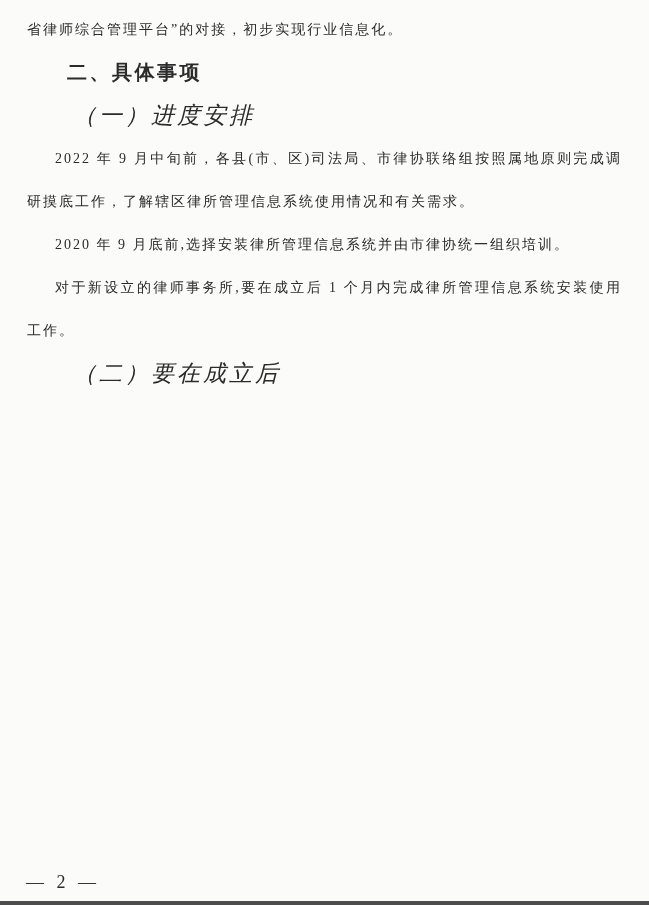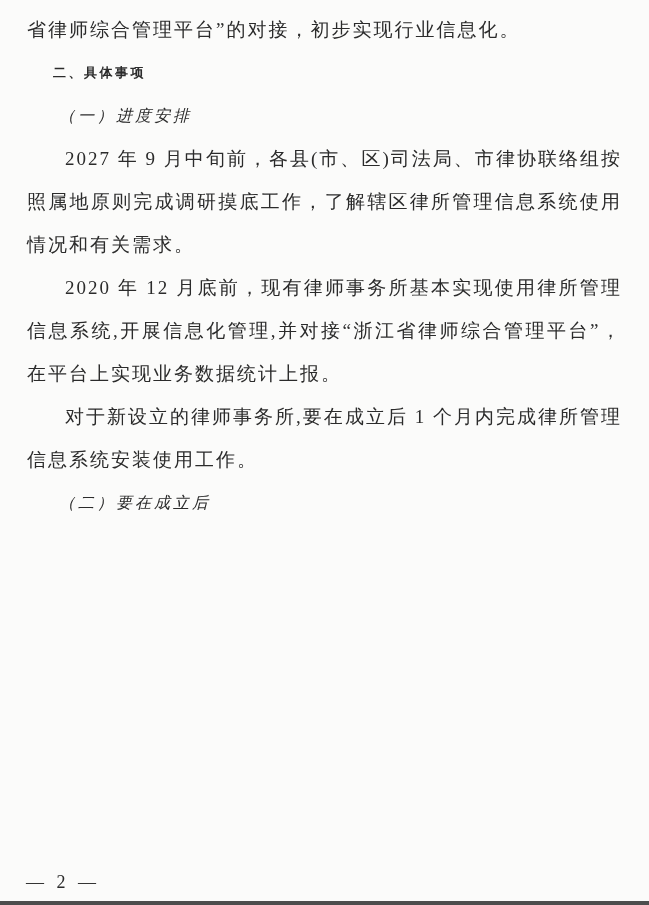--- a/index.html
+++ b/index.html
@@ -14,40 +14,40 @@
     background: #fbfbfa;
     overflow: hidden;
     font-family: "Liberation Serif", "DejaVu Serif", serif;
     color: #2b2b2b;
   }
   .content {
     padding: 8px 27px 0 27px;
   }
   .content p, .content h2, .content h3 {
     margin: 0;
-    font-size: 19px;
+    font-size: 14px;
     line-height: 43px;
     letter-spacing: 2px;
     font-weight: normal;
   }
   p.continuation {
     text-indent: 0;
     text-align: justify;
   }
   h2.section-heading {
     text-indent: 2em;
     font-weight: bold;
-    font-size: 13px;
+    font-size: 20px;
     font-family: "Liberation Sans", "DejaVu Sans", sans-serif;
     letter-spacing: 2.5px;
   }
   h3.sub-heading {
     text-indent: 2em;
     font-style: italic; 
-    font-size: 16px;
+    font-size: 23px;
     letter-spacing: 3px;
   }
   p.body-para {
     text-indent: 2em;
     text-align: justify;
     text-justify: inter-ideograph;
   }
   .page-number {
     position: absolute;
     left: 26px;
@@ -69,24 +69,24 @@
 
 <div class="page" style="background: rgb(251, 251, 250); color: rgb(43, 43, 43);">
   <div class="content">
 
     <p class="continuation">省律师综合管理平台”的对接，初步实现行业信息化。</p>
 
     <h2 class="section-heading">二、具体事项</h2>
 
     <h3 class="sub-heading">（一）进度安排</h3>
 
-    <p class="body-para">2027 年 9 月中旬前，各县(市、区)司法局、市律协联络组按照属地原则完成调研摸底工作，了解辖区律所管理信息系统使用情况和有关需求。</p>
+    <p class="body-para">2022 年 9 月中旬前，各县(市、区)司法局、市律协联络组按照属地原则完成调研摸底工作，了解辖区律所管理信息系统使用情况和有关需求。</p>
 
+    <p class="body-para">2020 年 9 月底前,选择安装律所管理信息系统并由市律协统一组织培训。</p>
 
-    <p class="body-para">2020 年 12 月底前，现有律师事务所基本实现使用律所管理信息系统,开展信息化管理,并对接“浙江省律师综合管理平台”，在平台上实现业务数据统计上报。</p>
 
     <p class="body-para">对于新设立的律师事务所,要在成立后 1 个月内完成律所管理信息系统安装使用工作。</p>
 
     <h3 class="sub-heading">（二）要在成立后</h3>
 
 
   </div>
 
   <div class="page-number">— 2 —</div>
 

